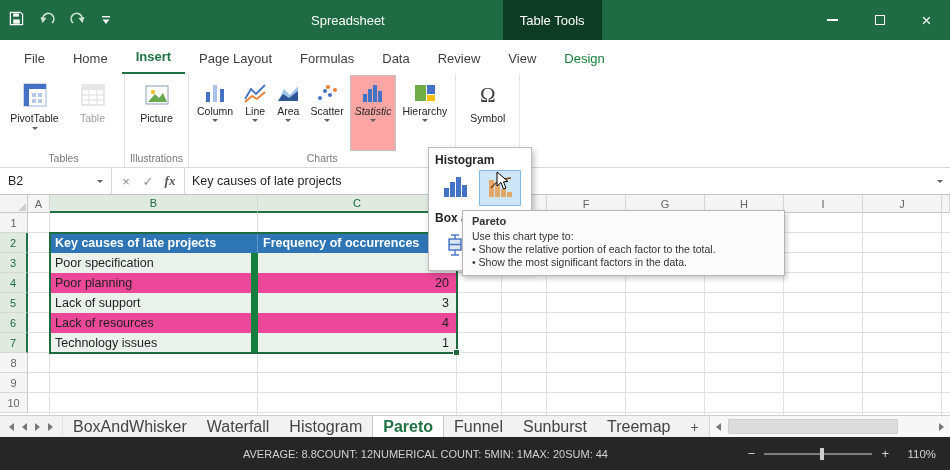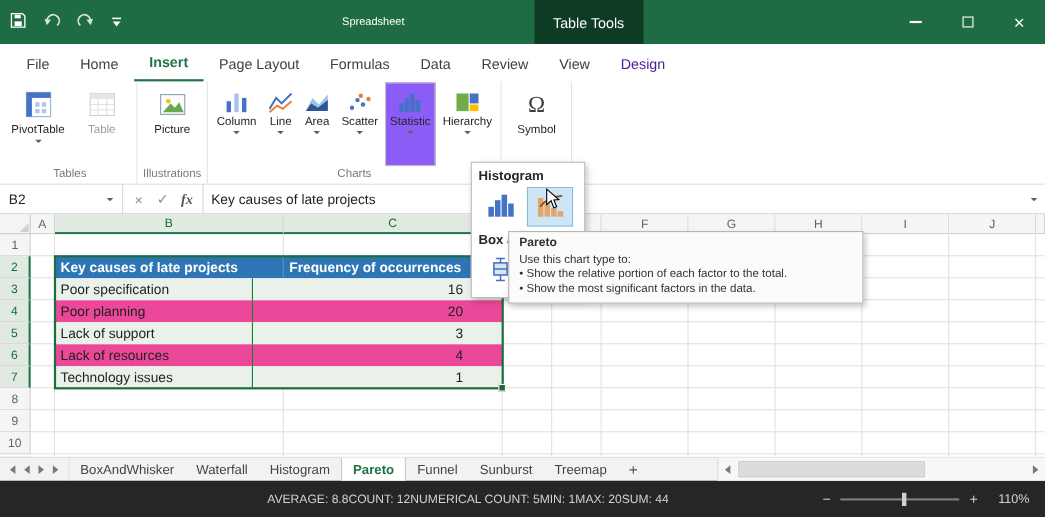--- a/index.html
+++ b/index.html
@@ -6,48 +6,48 @@
   body { margin: 0; background: #888; }
   .app {
     width: 950px; height: 470px; position: relative; overflow: hidden;
     background: #fff; font-family: "Liberation Sans", "DejaVu Sans", sans-serif;
     font-size: 13px; color: #222;
   }
   
   .titlebar { height: 40px; background: #1f6b43; display: flex; align-items: center; color: #fff; }
   .qat { display: flex; align-items: center; gap: 15px; padding: 0 10px 0 9px; }
   .qbtn { display: flex; align-items: center; }
-  .tb-title { margin-left: 190px; font-size: 10px; }
+  .tb-title { margin-left: 190px; font-size: 13px; }
   .ctx-tab { margin-left: 118px; background: #0d3b23; height: 100%; display: flex; align-items: center; padding: 0 17px; }
   .win-controls { margin-left: auto; display: flex; height: 100%; }
   .wbtn { width: 47px; display: flex; align-items: center; justify-content: center; }
   .min-glyph { width: 11px; height: 2px; background: #fff; }
   .max-glyph { width: 10px; height: 10px; border: 1px solid #fff; }
   .wbtn.close { font-size: 17px; line-height: 1; }
   
   .tabrow { height: 34px; background: #fff; display: flex; align-items: flex-end; padding-left: 10px; }
   .rtab { padding: 0 14px; line-height: 31px; color: #3f3f3f; }
   .rtab.active { color: #217346; font-weight: 700; border-bottom: 2px solid #217346; }
-  .rtab.contextual { color: #4c1d95; }
+  .rtab.contextual { color: #15803d; }
   
   .ribbon { height: 94px; display: flex; background: #fff; border-bottom: 1px solid #d9d9d9; padding: 0 3px; }
   .rgroup { display: flex; flex-direction: column; border-right: 1px solid #e5e5e5; padding: 1px 3px 0; }
   .rbtns { flex: 1; display: flex; align-items: stretch; gap: 1px; }
   .rgroup-label { height: 16px; line-height: 15px; text-align: center; font-size: 10.5px; color: #7a7a7a; }
   .rbtn-lg { width: 57px; display: flex; flex-direction: column; align-items: center; padding-top: 6px; gap: 3px; }
   .rbtn-sm { display: flex; flex-direction: column; align-items: center; padding: 7px 5px 0; gap: 2px; }
   .rlabel { font-size: 10.5px; color: #262626; text-align: center; white-space: nowrap; }
   .rbtn-sm.two-line { width: 47px; }
   .rbtn-sm.two-line .rlabel { white-space: normal; line-height: 1.05; }
   .ricon { display: flex; align-items: center; justify-content: center; }
   .ricon.lg { height: 28px; }
   .ricon.sm { height: 21px; }
   .sym { font-size: 21px; color: #3f3f3f; font-family: "Liberation Serif", serif; }
   .dd { width: 0; height: 0; border-left: 3.5px solid transparent; border-right: 3.5px solid transparent; border-top: 3.5px solid #5f5f5f; }
-  .pressed { background: #8b5cf6; box-shadow: inset 0 0 0 1px #c2c2c2; }
+  .pressed { background: #fca5a5; box-shadow: inset 0 0 0 1px #c2c2c2; font-style: italic; }
   .disabled { opacity: .45; filter: grayscale(.9); }
   
   .formulabar { height: 27px; display: flex; align-items: stretch; background: #fff; border-bottom: 1px solid #c6c6c6; }
   .namebox { width: 112px; display: flex; align-items: center; justify-content: space-between; padding: 0 8px; border-right: 1px solid #d6d6d6; font-size: 12.5px; }
   .fbtns { display: flex; align-items: center; padding: 0 3px; border-right: 1px solid #d6d6d6; }
   .fbtn { width: 22px; text-align: center; color: #8f8f8f; font-size: 13px; }
   .fbtn.fx { font-style: italic; font-family: "Liberation Serif", serif; color: #555; font-weight: 700; }
   .fcontent { flex: 1; display: flex; align-items: center; padding-left: 7px; font-size: 12.5px; color: #1f1f1f; }
   .fexpand { width: 20px; display: flex; align-items: center; justify-content: center; }
   
@@ -67,30 +67,30 @@
   .rh.sel { background: #e0eae1; color: #1a6a3f; border-right: 2px solid #217346; }
   .cells { flex: 1; position: relative; overflow: hidden; background: #fff; }
   .vline { position: absolute; top: 0; bottom: 0; width: 1px; background: #e1e1e1; }
   .hline { position: absolute; left: 0; right: 0; height: 1px; background: #e1e1e1; }
   .hdr-row { position: absolute; left: 22px; top: 20px; width: 407px; height: 20px; display: flex; z-index: 2; }
   .hdr-cell { background: #2e75b6; color: #fff; font-weight: 700; font-size: 12.5px; display: flex; align-items: center; padding-left: 5px; }
   .hc-b { width: 208px; border-right: 1px solid #5b94c8; }
   .hc-c { width: 199px; }
   .trow { position: absolute; left: 22px; width: 407px; height: 20px; display: flex; z-index: 2; font-size: 12.5px; color: #1f1f1f; background: #ec4899; }
   .trow.band { background: #eaf1ea; }
-  .tc-b { width: 180px; display: flex; align-items: center; padding-left: 5px; border-right: 1px solid #15803d; }
+  .tc-b { width: 208px; display: flex; align-items: center; padding-left: 5px; border-right: 7px solid #15803d; }
   .tc-c { width: 199px; display: flex; align-items: center; justify-content: flex-end; padding-right: 8px; }
   .selbox { position: absolute; left: 21px; top: 19px; width: 409px; height: 122px; border: 2px solid #1d6b3e; z-index: 3; pointer-events: none; }
   .fillhandle { position: absolute; right: -4px; bottom: -4px; width: 7px; height: 7px; background: #1d6b3e; border: 1px solid #fff; }
   
   .tabbar { height: 22px; display: flex; align-items: stretch; background: #f2f2f2; border-top: 1px solid #cfcfcf; }
   .tnav { display: flex; align-items: center; gap: 8px; padding: 0 9px; border-right: 1px solid #e2e2e2; }
   .tri-l { width: 0; height: 0; border-top: 4px solid transparent; border-bottom: 4px solid transparent; border-right: 5px solid #787878; }
   .tri-r { width: 0; height: 0; border-top: 4px solid transparent; border-bottom: 4px solid transparent; border-left: 5px solid #787878; }
-  .stab { display: flex; align-items: center; padding: 0 10px; font-size: 12px; color: #444; }
+  .stab { display: flex; align-items: center; padding: 0 10px; font-size: 16px; color: #444; }
   .stab.active { background: #fff; color: #1f7244; font-weight: 700; border-left: 1px solid #c9c9c9; border-right: 1px solid #c9c9c9; }
   .addtab { display: flex; align-items: center; padding: 0 10px; color: #555; font-size: 14px; }
   .hsb { margin-left: auto; display: flex; align-items: stretch; border-left: 1px solid #d9d9d9; width: 298px; background: #f7f7f7; }
   .hsb-btn { width: 17px; display: flex; align-items: center; justify-content: center; }
   .hsb-track { flex: 1; position: relative; }
   .hsb-thumb { position: absolute; left: 1px; top: 3px; height: 15px; width: 170px; background: #dcdcdc; border: 1px solid #cfcfcf; border-radius: 1px; }
   
   .statusbar { height: 33px; background: #262626; display: flex; align-items: center; color: #d2d2d2; font-size: 11px; }
   .stats { display: flex; margin-left: 243px; }
   .zoomctl { margin-left: auto; display: flex; align-items: center; gap: 9px; padding-right: 14px; }

